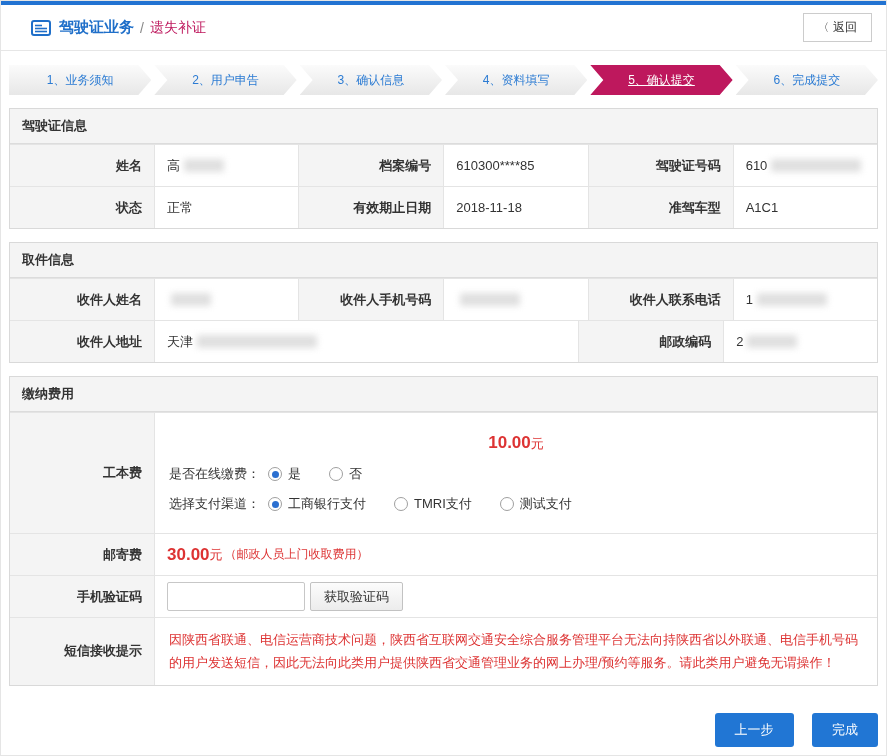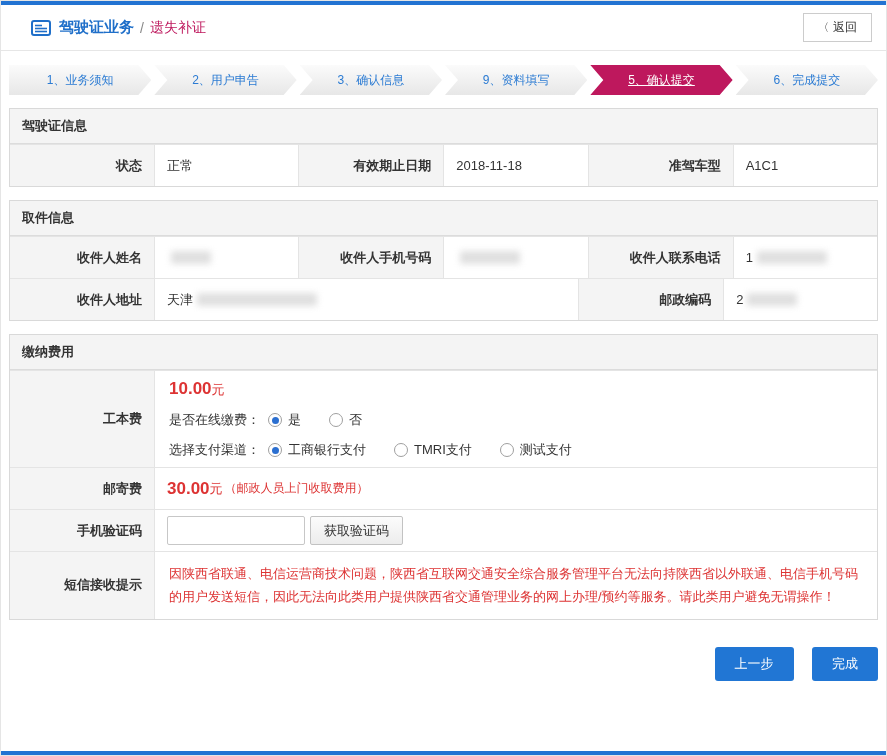--- a/index.html
+++ b/index.html
@@ -28,21 +28,21 @@
   .trow { display:flex; border-top:1px solid #e4e4e4; }
   .trow:first-of-type { border-top:none; }
   .tl { width:145px; flex:none; background:#f4f4f4; display:flex; align-items:center; justify-content:flex-end; padding:0 12px; font-size:13px; font-weight:bold; color:#333; border-right:1px solid #e4e4e4; min-height:41px; text-align:right; }
   .tv { flex:1; display:flex; align-items:center; padding:6px 12px; font-size:13px; color:#333; border-right:1px solid #e4e4e4; min-height:41px; }
   .tv.wide { flex:3.1; }
   .trow > .tv:last-child { border-right:none; }
   
   .blob { display:inline-block; height:13px; background:#cfcfcf; border-radius:2px; filter:blur(3px); opacity:.65; margin-left:4px; vertical-align:middle; }
   .w40{width:40px;} .w50{width:50px;} .w60{width:60px;} .w70{width:70px;} .w90{width:90px;} .w120{width:120px;}
   
-  .pay-content { flex:1; padding:8px 14px; font-size:13px; color:#333; }
+  .pay-content { flex:1; padding:20px 14px; font-size:13px; color:#333;text-align:center; }
   .fee-amount { color:#dd3333; font-weight:bold; font-size:17px; }
   .fee-unit { color:#dd3333; font-size:13px; font-weight:normal; }
   .fee-note { color:#dd3333; font-size:12px; margin-left:2px;text-align:center; }
   .pay-line { display:flex; align-items:center; margin-top:12px; }
   .pay-q { margin-right:8px; }
   .radio { display:inline-flex; align-items:center; margin-right:28px; cursor:pointer; }
   .radio .circ { width:14px; height:14px; border:1px solid #9f9f9f; border-radius:50%; background:#fff; display:inline-flex; align-items:center; justify-content:center; margin-right:6px; flex:none; }
   .radio.selected .circ::after { content:""; width:7px; height:7px; border-radius:50%; background:#2b6fd0; }
   .code-input { width:138px; height:29px; border:1px solid #c7c7c7; border-radius:2px; padding:0 8px; font-size:13px; font-family:inherit; }
   .code-btn { margin-left:5px; height:29px; padding:0 13px; background:linear-gradient(#fcfcfc,#ececec); border:1px solid #c2c2c2; border-radius:2px; font-size:13px; color:#333; cursor:pointer; font-family:inherit; }
@@ -71,29 +71,43 @@
     <span class="htitle">驾驶证业务</span>
     <span class="hsep">/</span>
     <span class="hsub">遗失补证</span>
     <button class="back-btn"><span class="chev">〈</span><span>返回</span></button>
   </header>
 
   <nav class="steps">
     <div class="step first">1、业务须知</div>
     <div class="step">2、用户申告</div>
     <div class="step">3、确认信息</div>
-    <div class="step">9、资料填写</div>
+    <div class="step">4、资料填写</div>
     <div class="step active">5、确认提交</div>
     <div class="step">6、完成提交</div>
   </nav>
 
   <main>
 
     <section class="section">
       <div class="sec-head">驾驶证信息</div>
+      <div class="trow">
+        <div class="tl">姓名</div>
+        <div class="tv">
+            <span>高</span>
+            <span class="blob w40"></span>
+          </div>
+        <div class="tl">档案编号</div>
+        <div class="tv">610300****85</div>
+        <div class="tl">驾驶证号码</div>
+        <div class="tv">
+            <span>610</span>
+            <span class="blob w90"></span>
+          </div>
+      </div>
       <div class="trow">
         <div class="tl">状态</div>
         <div class="tv">正常</div>
         <div class="tl">有效期止日期</div>
         <div class="tv">2018-11-18</div>
         <div class="tl">准驾车型</div>
         <div class="tv">A1C1</div>
       </div>
     </section>
 

